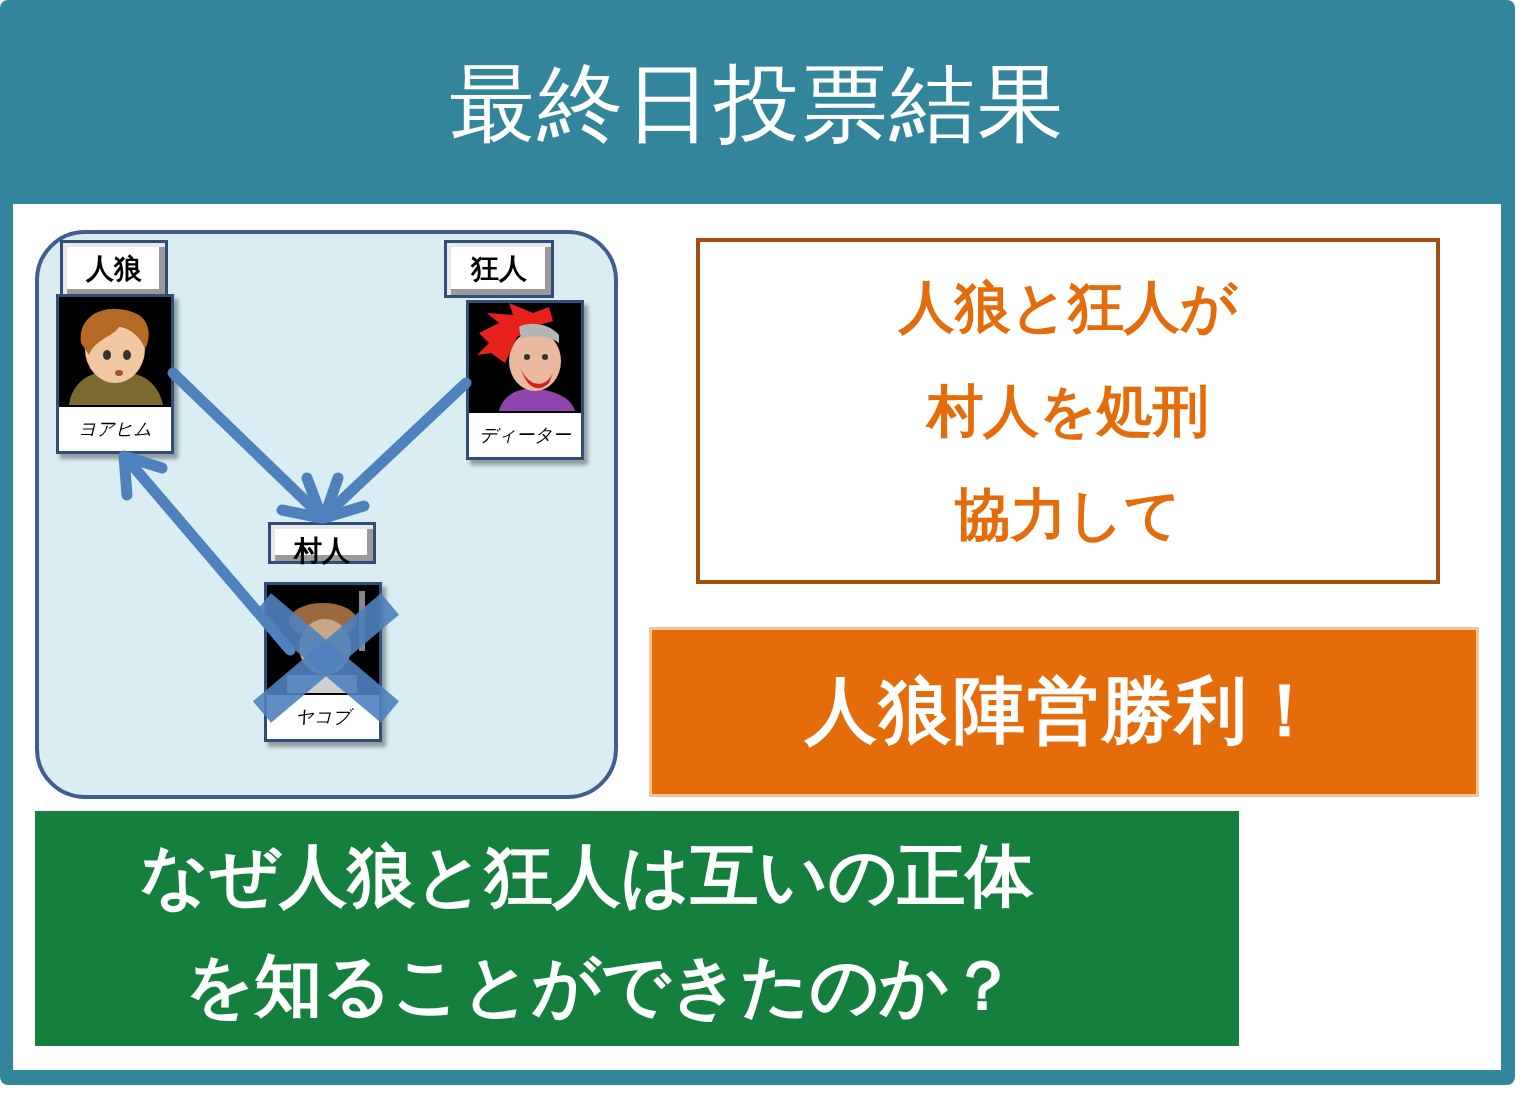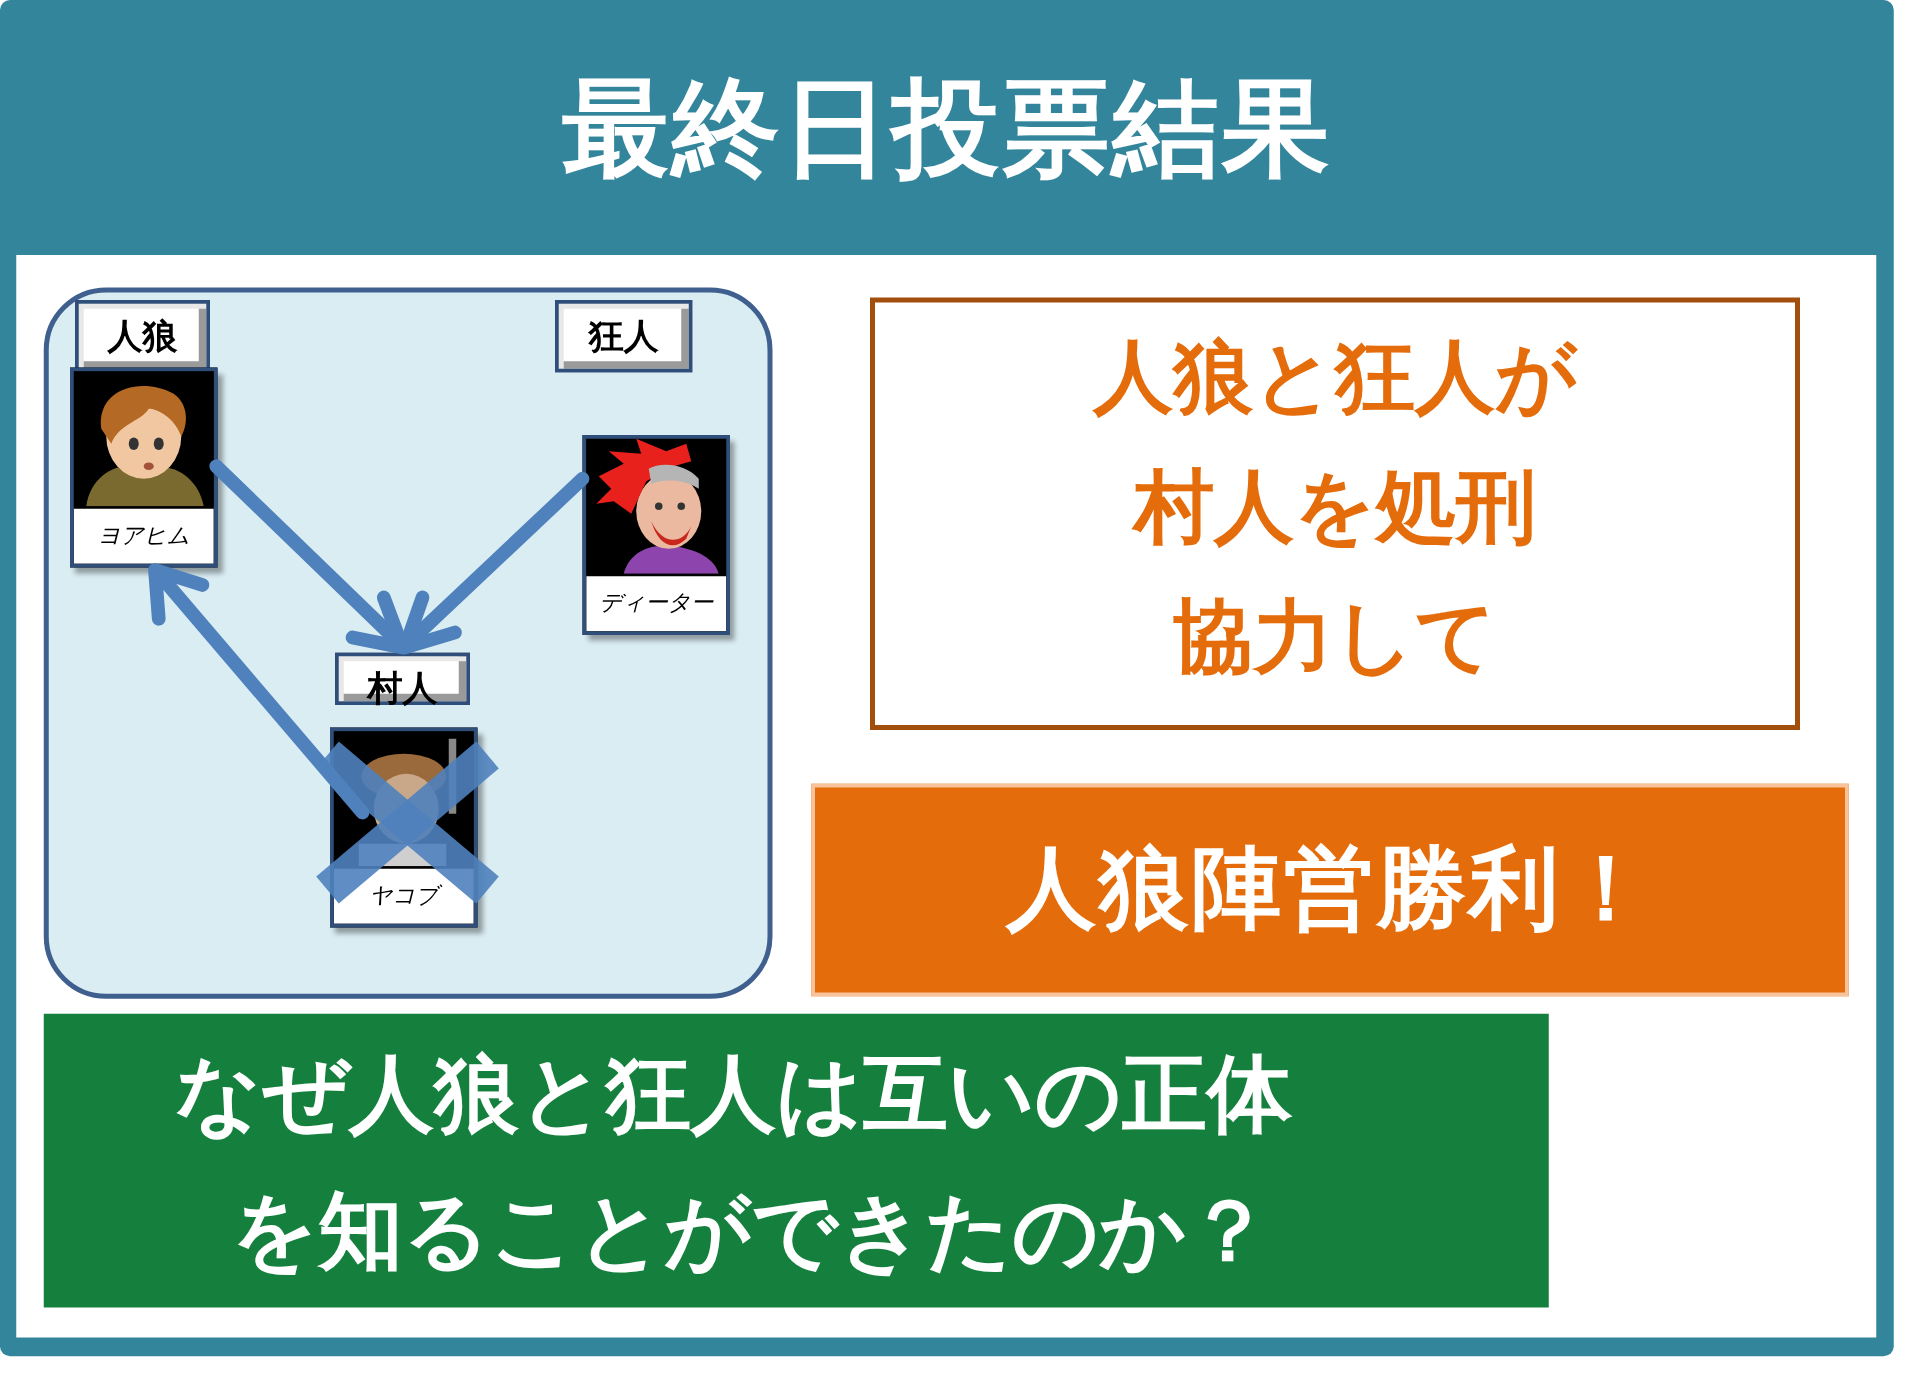--- a/index.html
+++ b/index.html
@@ -5,21 +5,21 @@
   * { box-sizing: border-box; margin: 0; padding: 0; }
   html, body { width: 1526px; height: 1116px; background: #ffffff; overflow: hidden; }
   body { position: relative; font-family: "DejaVu Sans", "Liberation Sans", sans-serif; }
 
   .frame {
     position: absolute; left: 0; top: 0; width: 1515px; height: 1085px;
     background: #33859c; border-radius: 8px;
   }
   .title {
     position: absolute; left: 0; top: 38px; width: 1515px; height: 130px;
-    text-align: center; color: #ffffff; font-weight: bold; font-size: 86px;
+    text-align: center; color: #ffffff; font-weight: normal; font-size: 86px;
     line-height: 130px; letter-spacing: 2px;
   }
   .content {
     position: absolute; left: 13px; top: 204px; width: 1488px; height: 866px;
     background: #ffffff;
   }
 
   
   .diagram {
     position: absolute; left: 22px; top: 26px; width: 583px; height: 569px;
@@ -44,21 +44,21 @@
     color: #000; font-size: 18px; text-align: center; line-height: 44px; font-style: italic;
   }
 
   
   .summary-box {
     position: absolute; left: 683px; top: 34px; width: 744px; height: 346px;
     border: 4px solid #a24f0e; background: #fff;
     display: flex; flex-direction: column; align-items: center; justify-content: center;
   }
   .summary-box .line {
-    color: #e46c0a; font-weight: bold; font-size: 64px; line-height: 104px; text-align: center; font-family: Liberation Mono, monospace;
+    color: #e46c0a; font-weight: bold; font-size: 56px; line-height: 104px; text-align: center;
   }
   .victory {
     position: absolute; left: 636px; top: 423px; width: 830px; height: 170px;
     background: #e46c0a; border: 3px solid #f8c39a;
     color: #fff; font-weight: bold; font-size: 72px; text-align: center; line-height: 160px;
     letter-spacing: 2px;
   }
   .question {
     position: absolute; left: 22px; top: 607px; width: 1204px; height: 235px;
     background: #15803d;
@@ -103,21 +103,21 @@
       <ellipse cx="48" cy="58" rx="4" ry="5" fill="#333"></ellipse>
       <ellipse cx="68" cy="58" rx="4" ry="5" fill="#333"></ellipse>
       <ellipse cx="60" cy="76" rx="4" ry="3" fill="#a5523a"></ellipse>
     </svg>
     <div class="name">ヨアヒム</div>
   </div>
 </div>
 
 <div class="card">
   <div class="role-tag" style="left:444px; top:240px; width:110px; height:58px;">狂人</div>
-  <div class="portrait" style="left:466px; top:300px; width:118px; height:160px;margin-top:48px;">
+  <div class="portrait" style="left:466px; top:300px; width:118px; height:160px;">
     <svg class="pic" viewBox="0 0 112 108" preserveAspectRatio="none">
       <rect width="112" height="108" fill="#000"></rect>
       <path d="M30 108 C36 86 60 82 80 88 C96 92 104 100 106 108 Z" fill="#8e44ad"></path>
       <ellipse cx="66" cy="58" rx="26" ry="30" fill="#eab9a0"></ellipse>
       <path d="M10 30 L30 20 L18 10 L44 12 L40 0 L64 10 L80 4 L84 18 L70 22 L48 34 L36 60 L22 50 L8 52 L20 40 Z" fill="#e8211d"></path>
       <path d="M50 24 C60 18 80 20 90 32 L90 40 C78 32 62 32 52 36 Z" fill="#b5b5b5"></path>
       <path d="M52 66 C60 84 76 86 84 70 L80 80 C70 90 58 86 52 66 Z" fill="#c9271e"></path>
       <ellipse cx="58" cy="54" rx="3" ry="3" fill="#333"></ellipse>
       <ellipse cx="76" cy="54" rx="3" ry="3" fill="#333"></ellipse>
     </svg>

